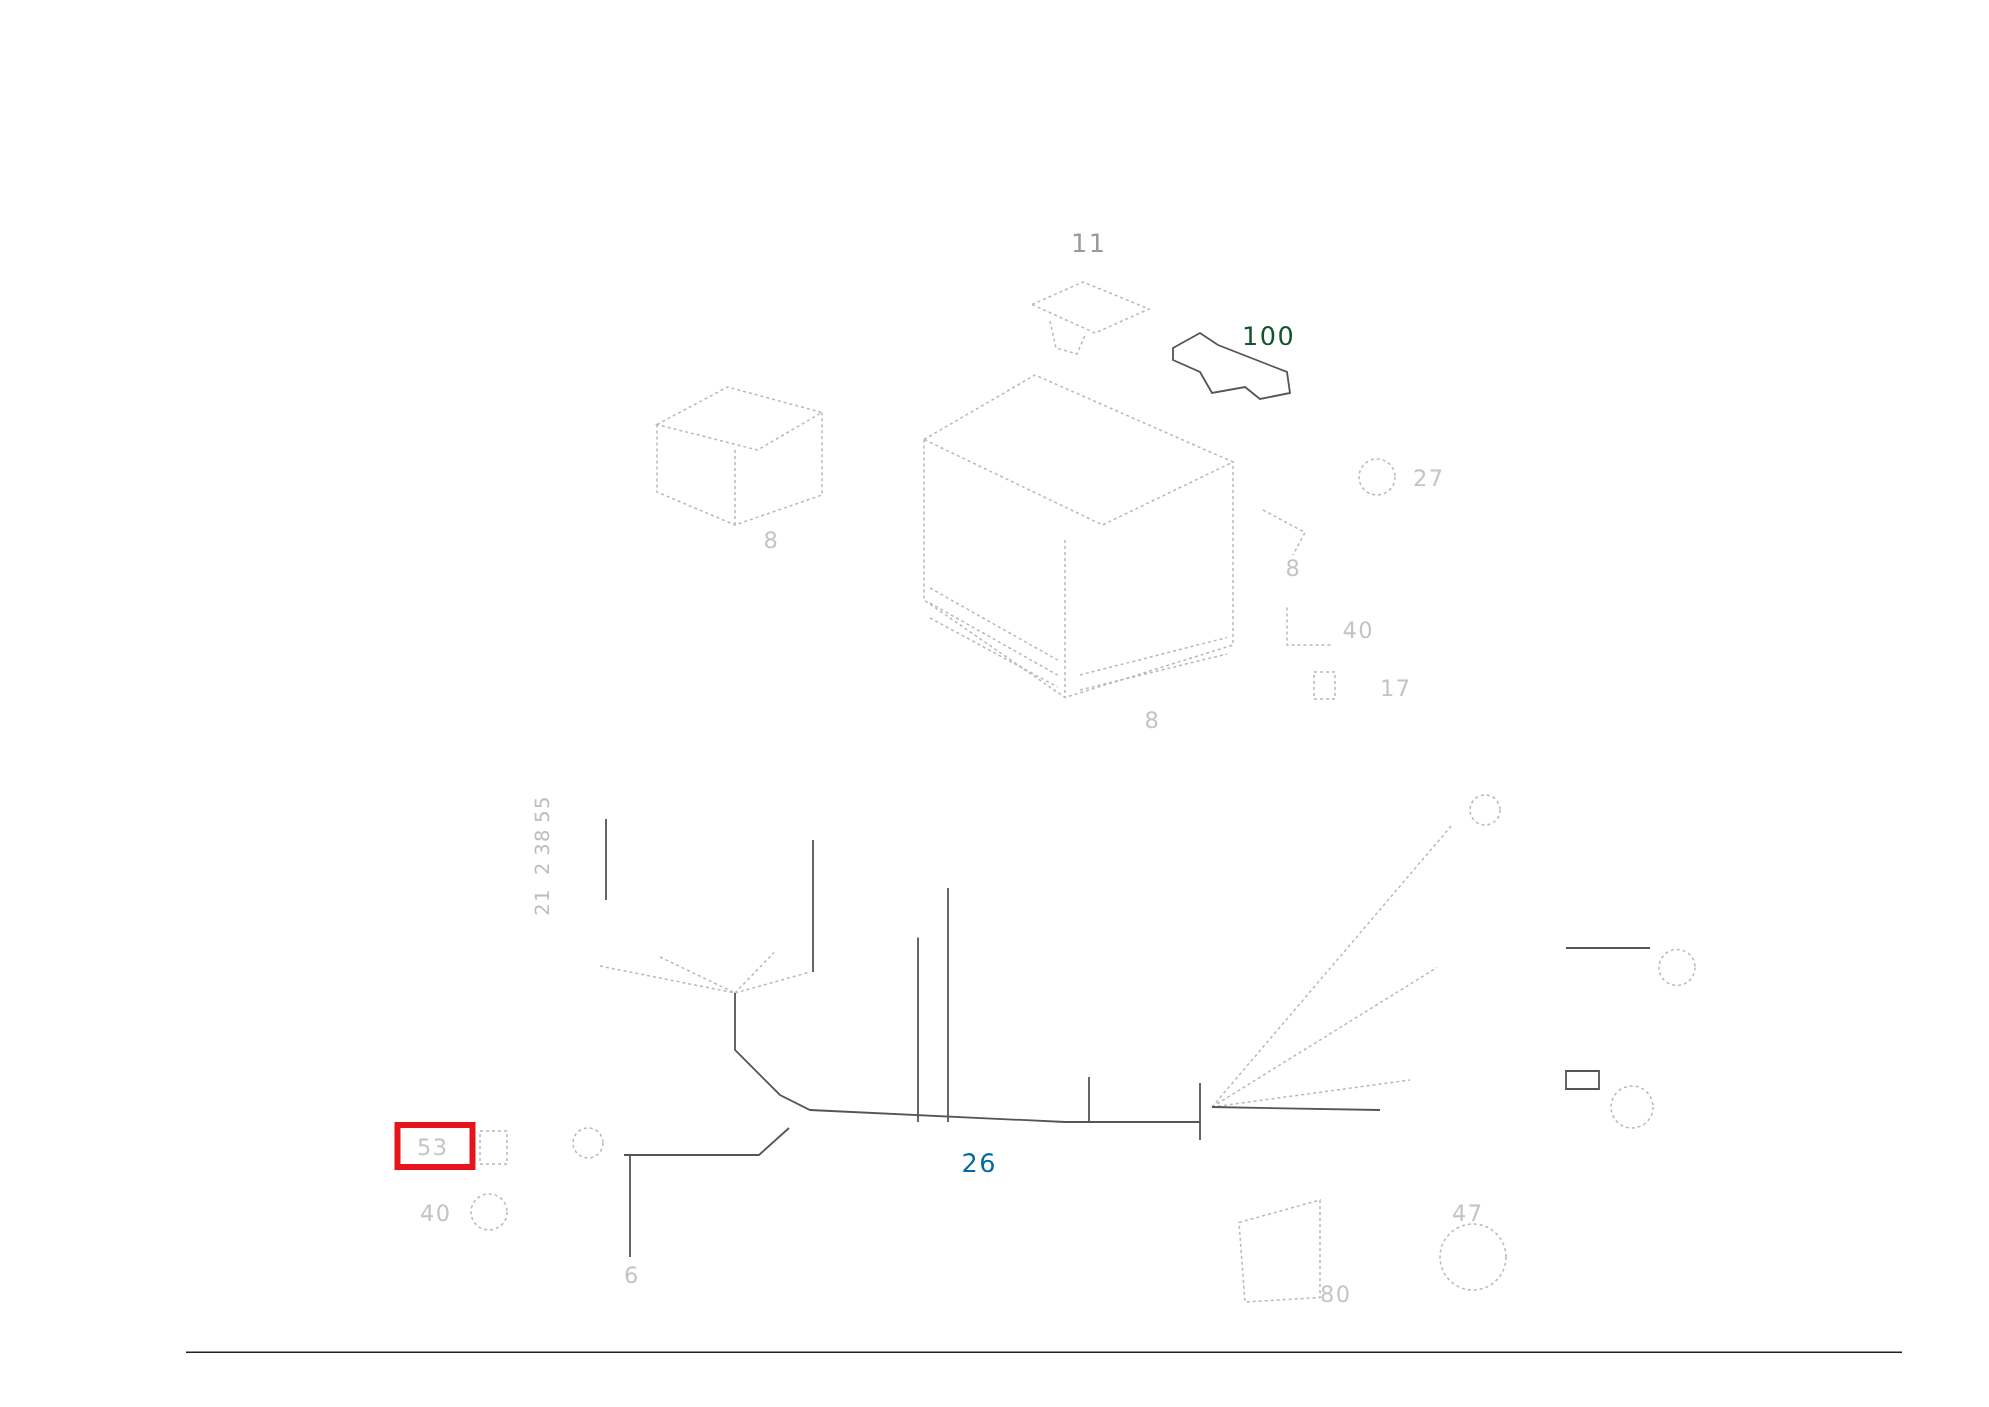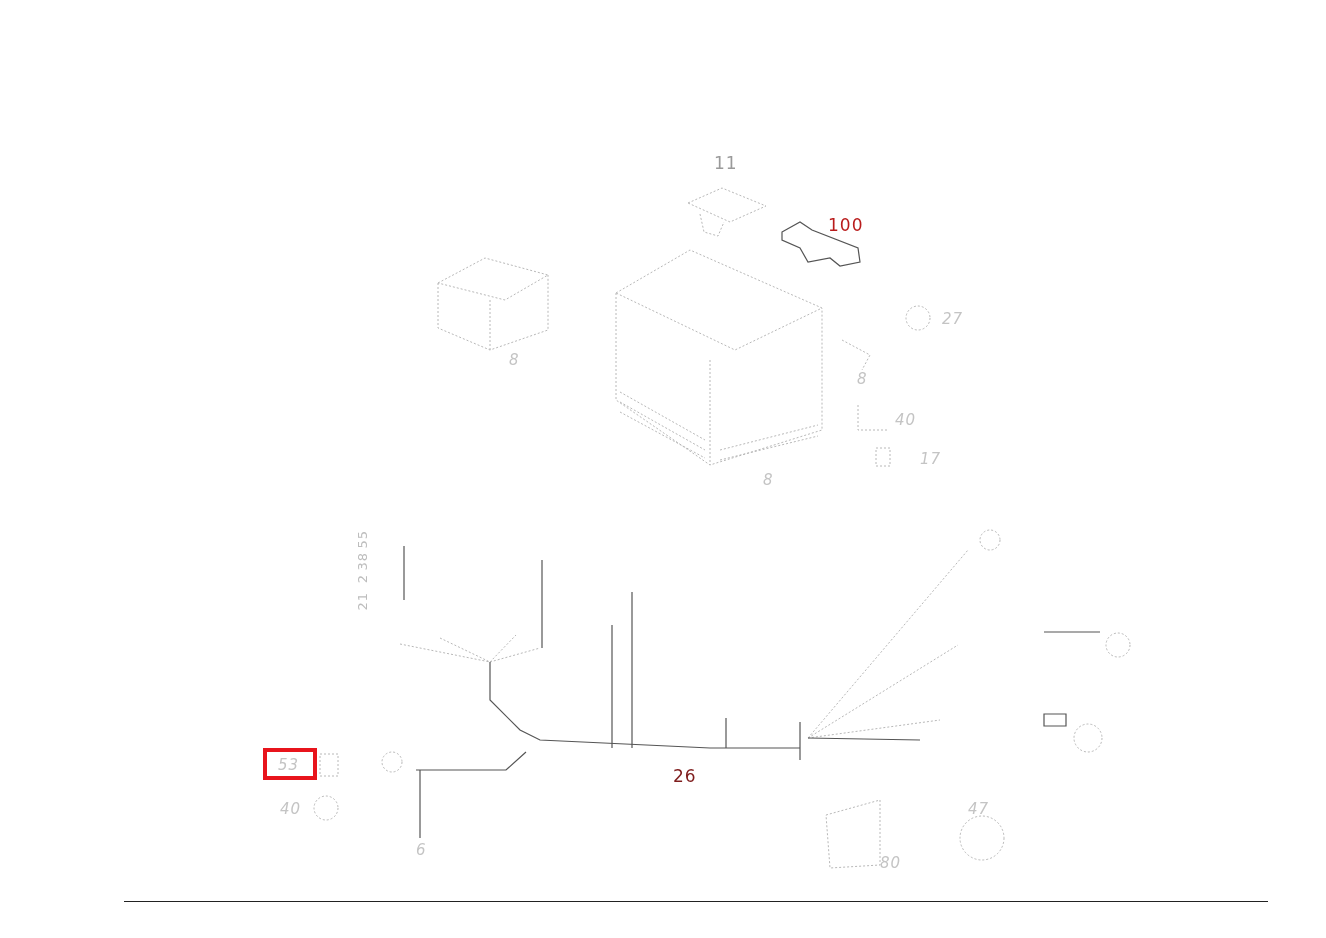--- a/index.html
+++ b/index.html
@@ -1,19 +1,19 @@
 <!DOCTYPE html>
 <html><head>
 <meta charset="utf-8">
 <style>
   html,body{margin:0;padding:0;background:#ffffff;}
   body{width:1326px;height:938px;position:relative;overflow:hidden;font-family:"DejaVu Sans",sans-serif;}
   #canvas{position:absolute;left:0;top:0;width:1326px;height:938px;}
   .lbl{position:absolute;color:#9a9a9a;font-family:"DejaVu Sans",sans-serif;font-size:17px;letter-spacing:1px;line-height:1;}
-  .lbl.faint{color:#c4c4c4;font-size:15px;font-style:italic;}
+  .lbl.faint{color:#c4c4c4;font-size:15px;}
   .lbl.vert{writing-mode:vertical-rl;transform:rotate(180deg);font-size:13px;color:#bdbdbd;}
   .hl{position:absolute;border:4px solid #e8141c;box-sizing:border-box;}
   .rule{position:absolute;left:124px;top:901px;width:1144px;height:1px;background:#222;}
   svg{position:absolute;left:0;top:0;}
 </style>
 </head>
 <body>
 
 <div id="canvas">
   <svg width="1326" height="938" viewBox="0 0 1326 938">
@@ -71,28 +71,28 @@
       <path d="M416 770 L506 770 L526 752"></path>
       <path d="M420 770 L420 838"></path>
       <path d="M542 560 L542 648"></path>
       <path d="M404 546 L404 600"></path>
       <path d="M1044 632 L1100 632"></path>
       <path d="M1044 714 L1066 714 L1066 726 L1044 726 Z"></path>
     </g>
   </svg>
 
   <span class="lbl" style="left:714px;top:155px">11</span>
-  <span class="lbl" style="left:828px;top:217px;color:#b91c1c">100</span>
+  <span class="lbl" style="left:828px;top:217px;color:#14532d">100</span>
   <span class="lbl faint" style="left:509px;top:353px">8</span>
   <span class="lbl faint" style="left:942px;top:312px">27</span>
   <span class="lbl faint" style="left:857px;top:372px">8</span>
   <span class="lbl faint" style="left:895px;top:413px">40</span>
   <span class="lbl faint" style="left:920px;top:452px">17</span>
   <span class="lbl faint" style="left:763px;top:473px">8</span>
-  <span class="lbl" style="left:673px;top:768px;color:#7f1d1d">26</span>
+  <span class="lbl" style="left:641px;top:768px;color:#0369a1">26</span>
   <span class="lbl faint" style="left:278px;top:758px">53</span>
   <span class="lbl faint" style="left:280px;top:802px">40</span>
   <span class="lbl faint" style="left:416px;top:843px">6</span>
   <span class="lbl faint" style="left:880px;top:856px">80</span>
   <span class="lbl faint" style="left:968px;top:802px">47</span>
 
   <span class="lbl vert" style="left:356px;top:530px">55</span>
   <span class="lbl vert" style="left:356px;top:552px">38</span>
   <span class="lbl vert" style="left:356px;top:574px">2</span>
   <span class="lbl vert" style="left:356px;top:592px">21</span>

